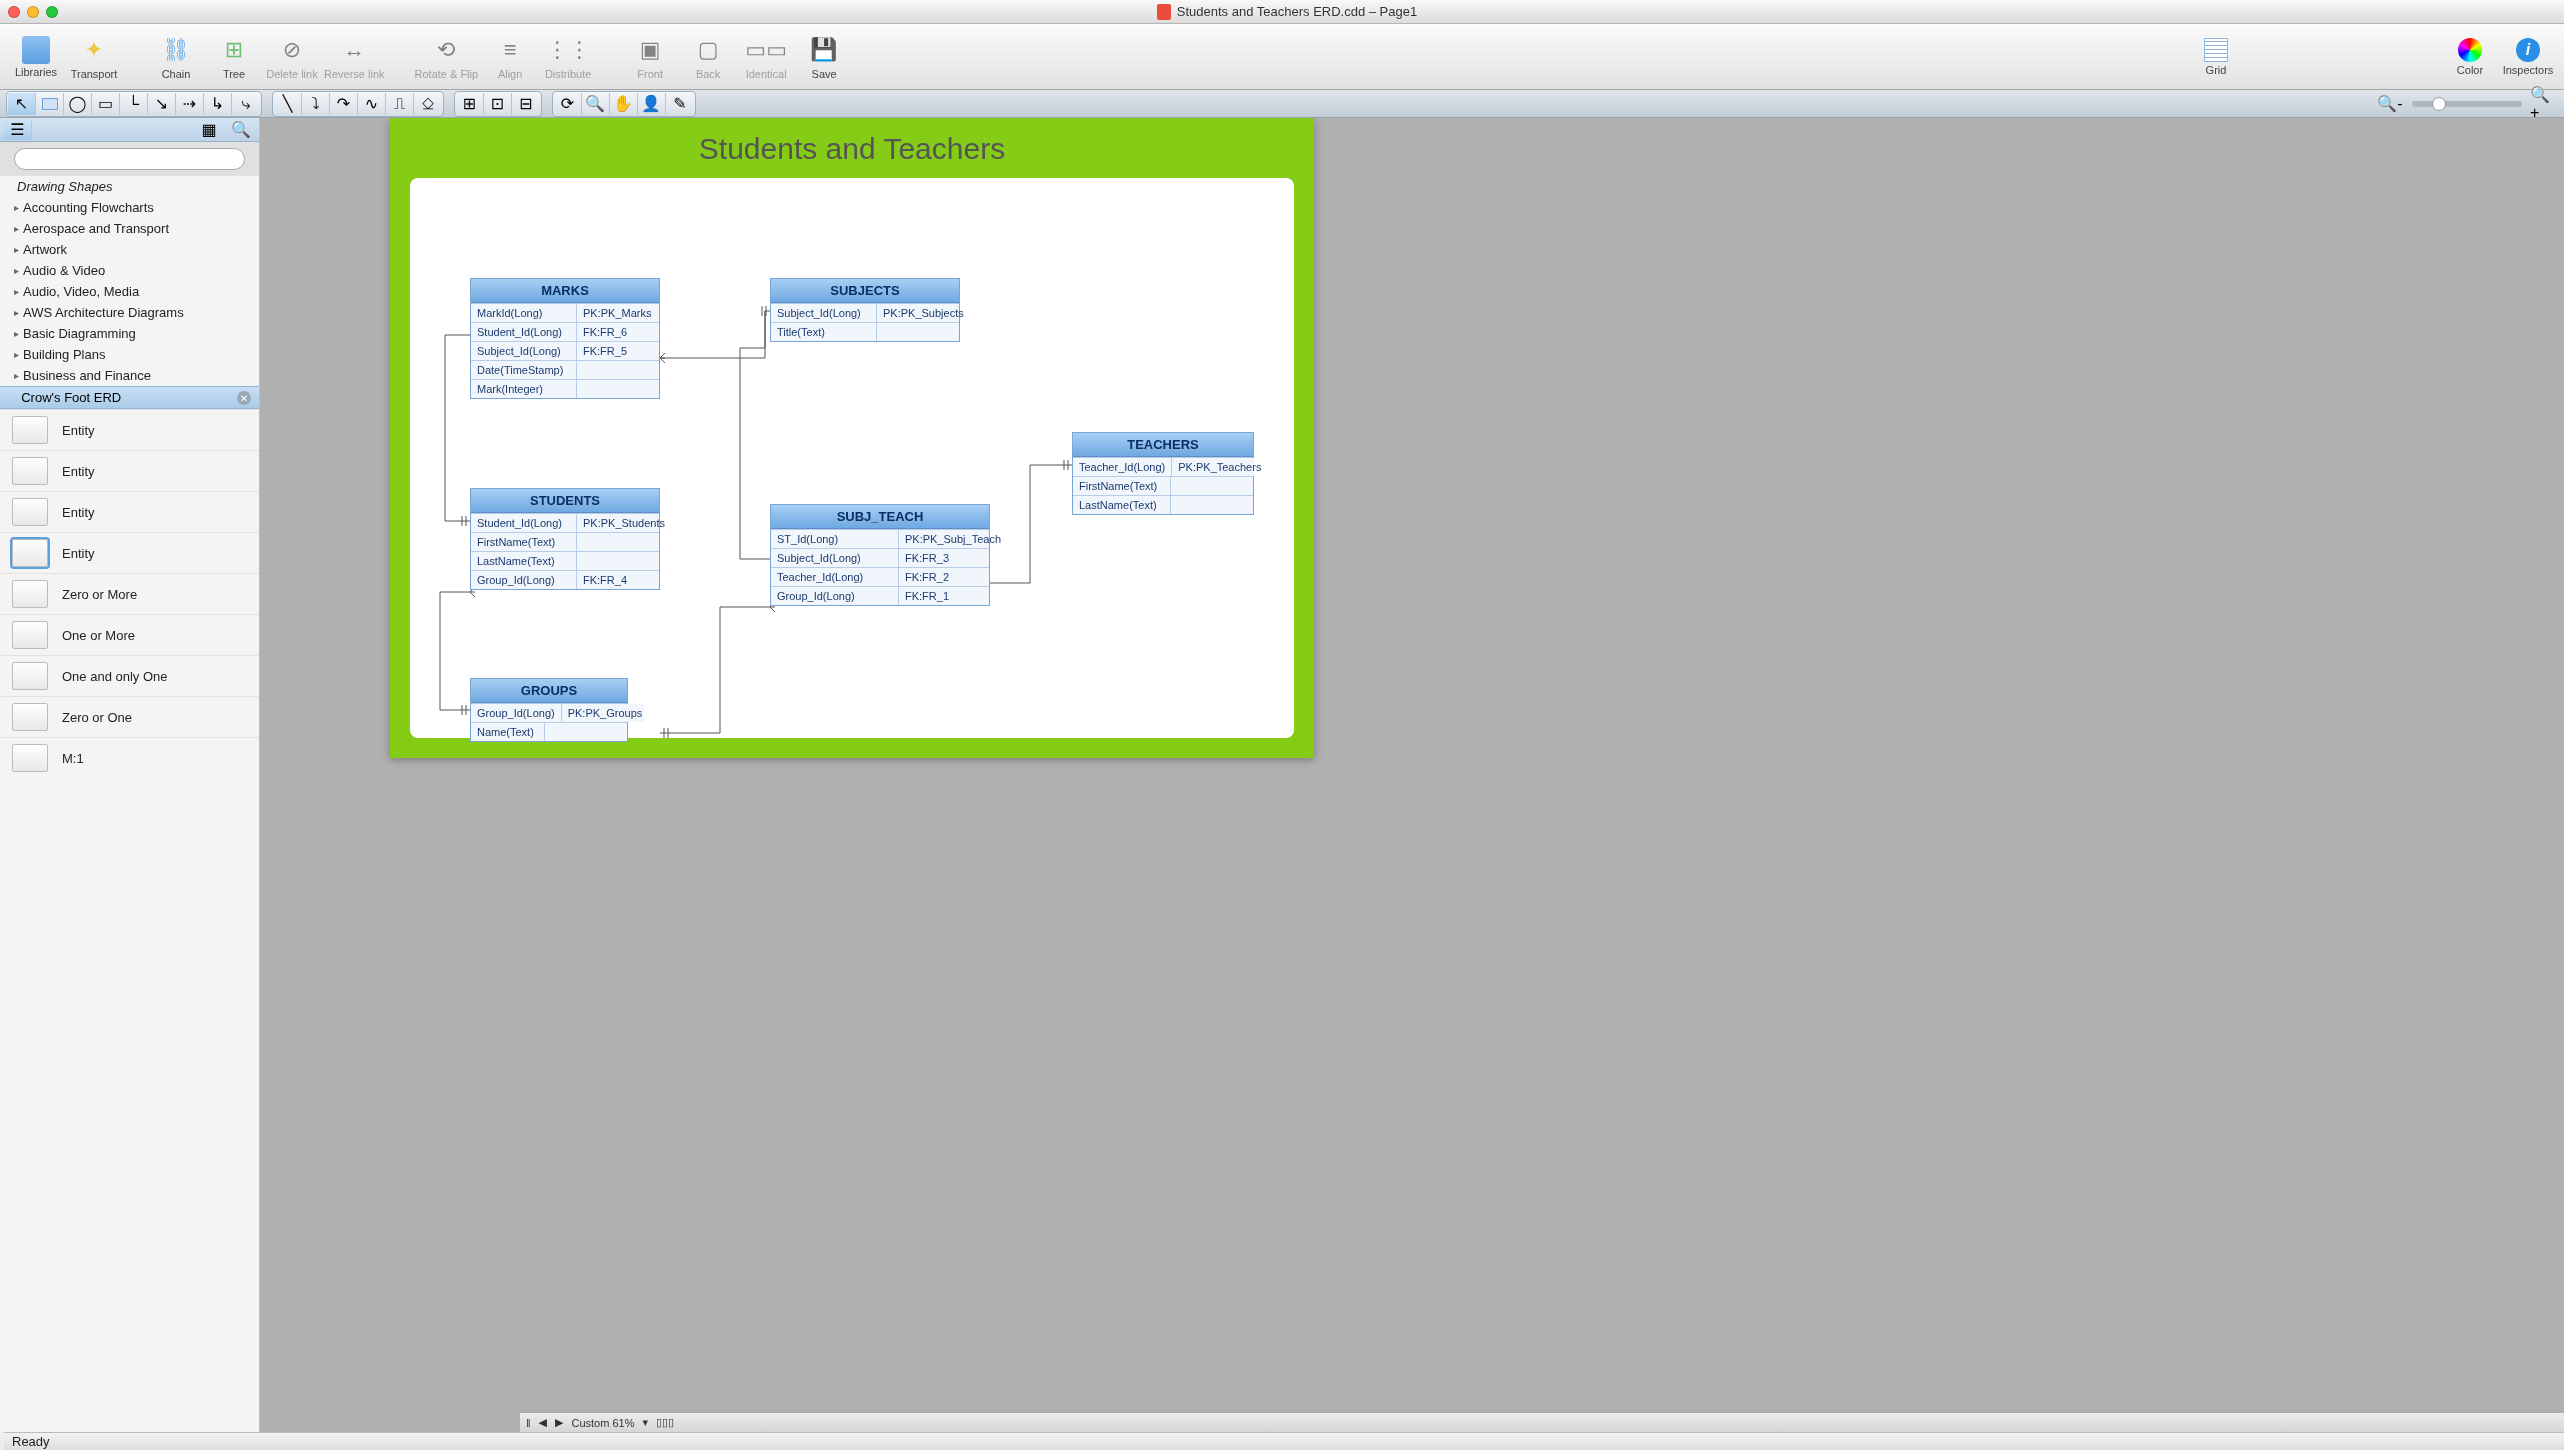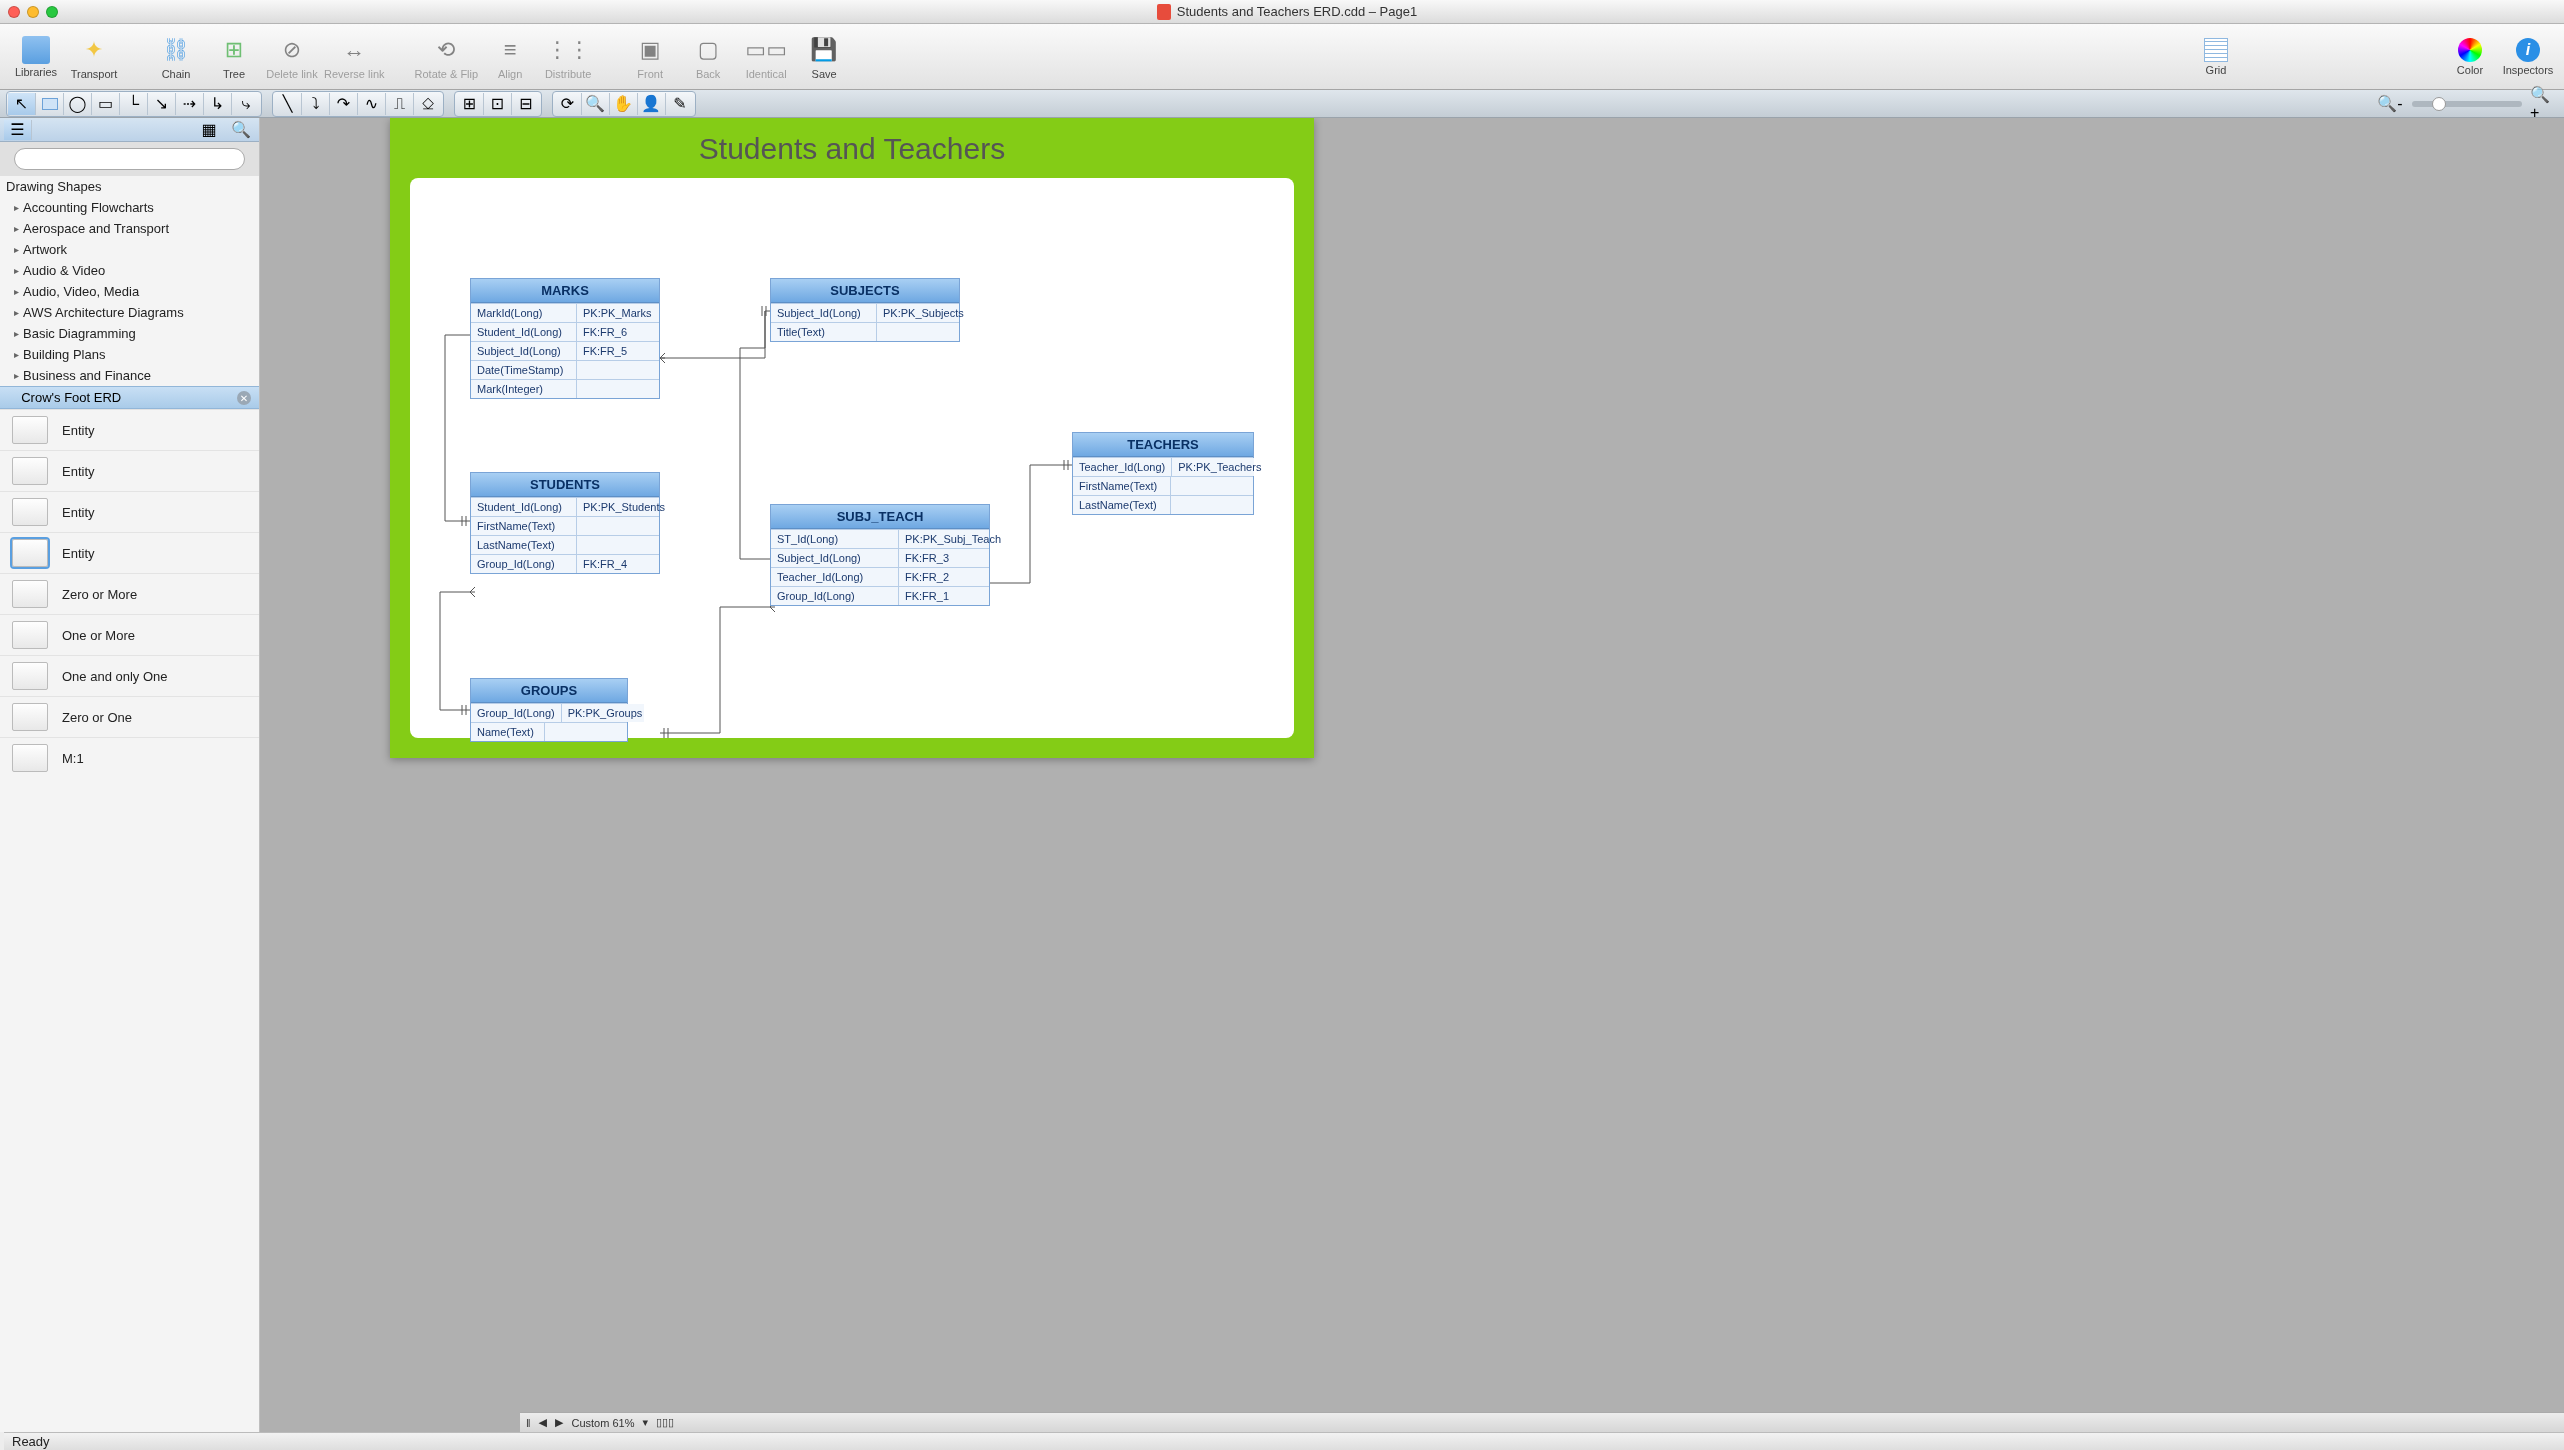--- a/index.html
+++ b/index.html
@@ -31,21 +31,21 @@
 .zoom-thumb{position:absolute;left:18%;top:-4px;width:14px;height:14px;background:#fff;border:1px solid #999;border-radius:50%;}
 
 
 .body{position:absolute;top:118px;bottom:18px;left:0;right:0;display:flex;}
 .sidebar{width:260px;background:#f4f4f4;border-right:1px solid #bfbfbf;display:flex;flex-direction:column;overflow:hidden;}
 .side-head{height:24px;background:linear-gradient(#d5e4f2,#bcd2e8);border-bottom:1px solid #9cb0c4;display:flex;align-items:center;padding:0 4px;gap:4px;}
 .side-search-row{padding:6px 14px;background:#e0e0e0;}
 .side-search{width:100%;height:22px;border-radius:11px;border:1px solid #aaa;padding:0 22px 0 24px;font-size:12px;background:#fff;}
 .tree{flex:1;overflow:auto;font-size:13px;}
 .tree-item{padding:3px 14px;cursor:pointer;display:flex;align-items:center;gap:4px;color:#222;}
-.tree-item.plain{padding-left:6px;}
+.tree-item.plain{padding-left:17px;font-style:italic;}
 .tree-caret{font-size:10px;color:#666;}
 .tree-sel{background:linear-gradient(#c8dff4,#a9cbe9);border-top:1px solid #92b6d8;border-bottom:1px solid #92b6d8;font-weight:500;padding:3px 14px;position:relative;}
 .tree-sel .close-x{position:absolute;right:8px;top:4px;width:14px;height:14px;border-radius:50%;background:#9aa8b5;color:#fff;font-size:10px;display:flex;align-items:center;justify-content:center;}
 .stencil-row{display:flex;align-items:center;gap:14px;padding:6px 12px;border-top:1px solid #e3e3e3;cursor:pointer;}
 .stencil-ic{width:36px;height:28px;background:linear-gradient(#fefefe,#e8e8e8);border:1px solid #bbb;border-radius:2px;display:flex;align-items:center;justify-content:center;font-size:10px;color:#888;flex-shrink:0;position:relative;}
 .stencil-ic.sel{outline:2px solid #5a9fe0;}
 .stencil-lab{font-size:13px;color:#222;}
 
 
 .canvas-wrap{flex:1;background:#b0b0b0;position:relative;overflow:auto;}
@@ -328,21 +328,21 @@
             <div class="ent-head">SUBJECTS</div>
             <div class="ent-row">
               <div class="ent-c1">Subject_Id(Long)</div>
               <div class="ent-c2">PK:PK_Subjects</div>
             </div>
             <div class="ent-row">
               <div class="ent-c1">Title(Text)</div>
               <div class="ent-c2"></div>
             </div>
           </div>
-          <div class="entity" style="left: 60px; top: 294px; width: 190px;">
+          <div class="entity" style="left: 60px; top: 310px; width: 190px;">
             <div class="ent-head">STUDENTS</div>
             <div class="ent-row">
               <div class="ent-c1">Student_Id(Long)</div>
               <div class="ent-c2">PK:PK_Students</div>
             </div>
             <div class="ent-row">
               <div class="ent-c1">FirstName(Text)</div>
               <div class="ent-c2"></div>
             </div>
             <div class="ent-row">

